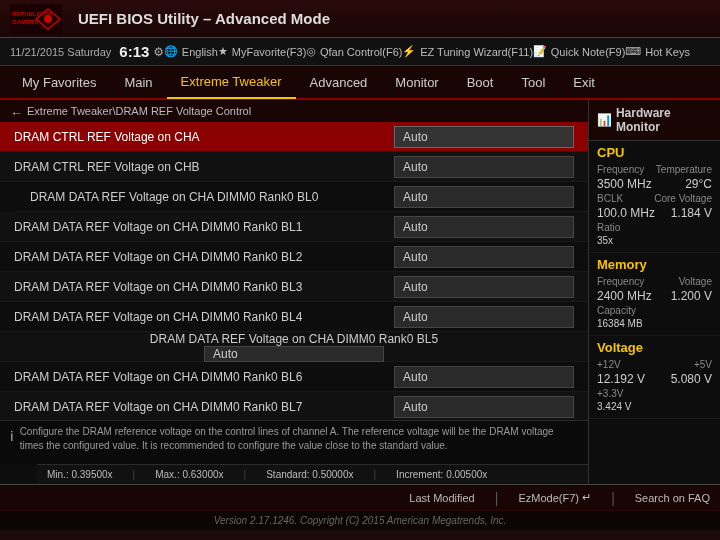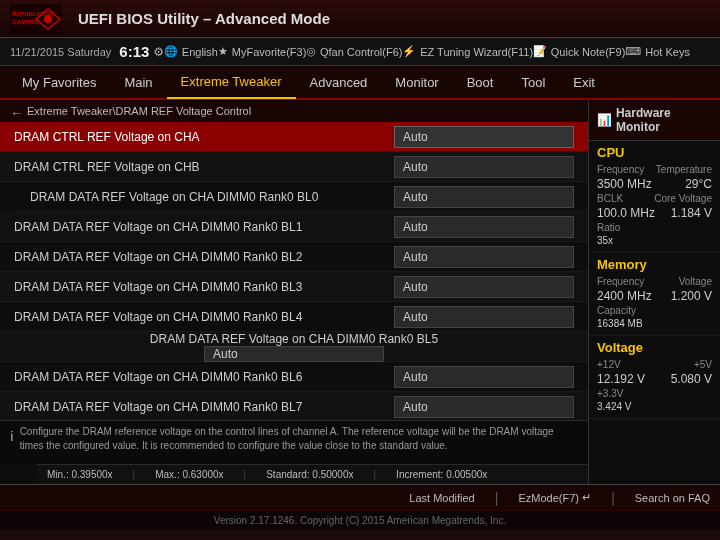--- a/index.html
+++ b/index.html
@@ -261,20 +261,21 @@
     
     .footer {
       background: #0d0505;
       height: 20px;
       display: flex;
       align-items: center;
       justify-content: center;
       font-size: 10px;
       color: #666;
       border-top: 1px solid #2a0a0a;
+      font-style: italic;
     }
 
     
     .separator {
       color: #555;
       font-size: 14px;
     }
   </style>
 </head>
 <body>

